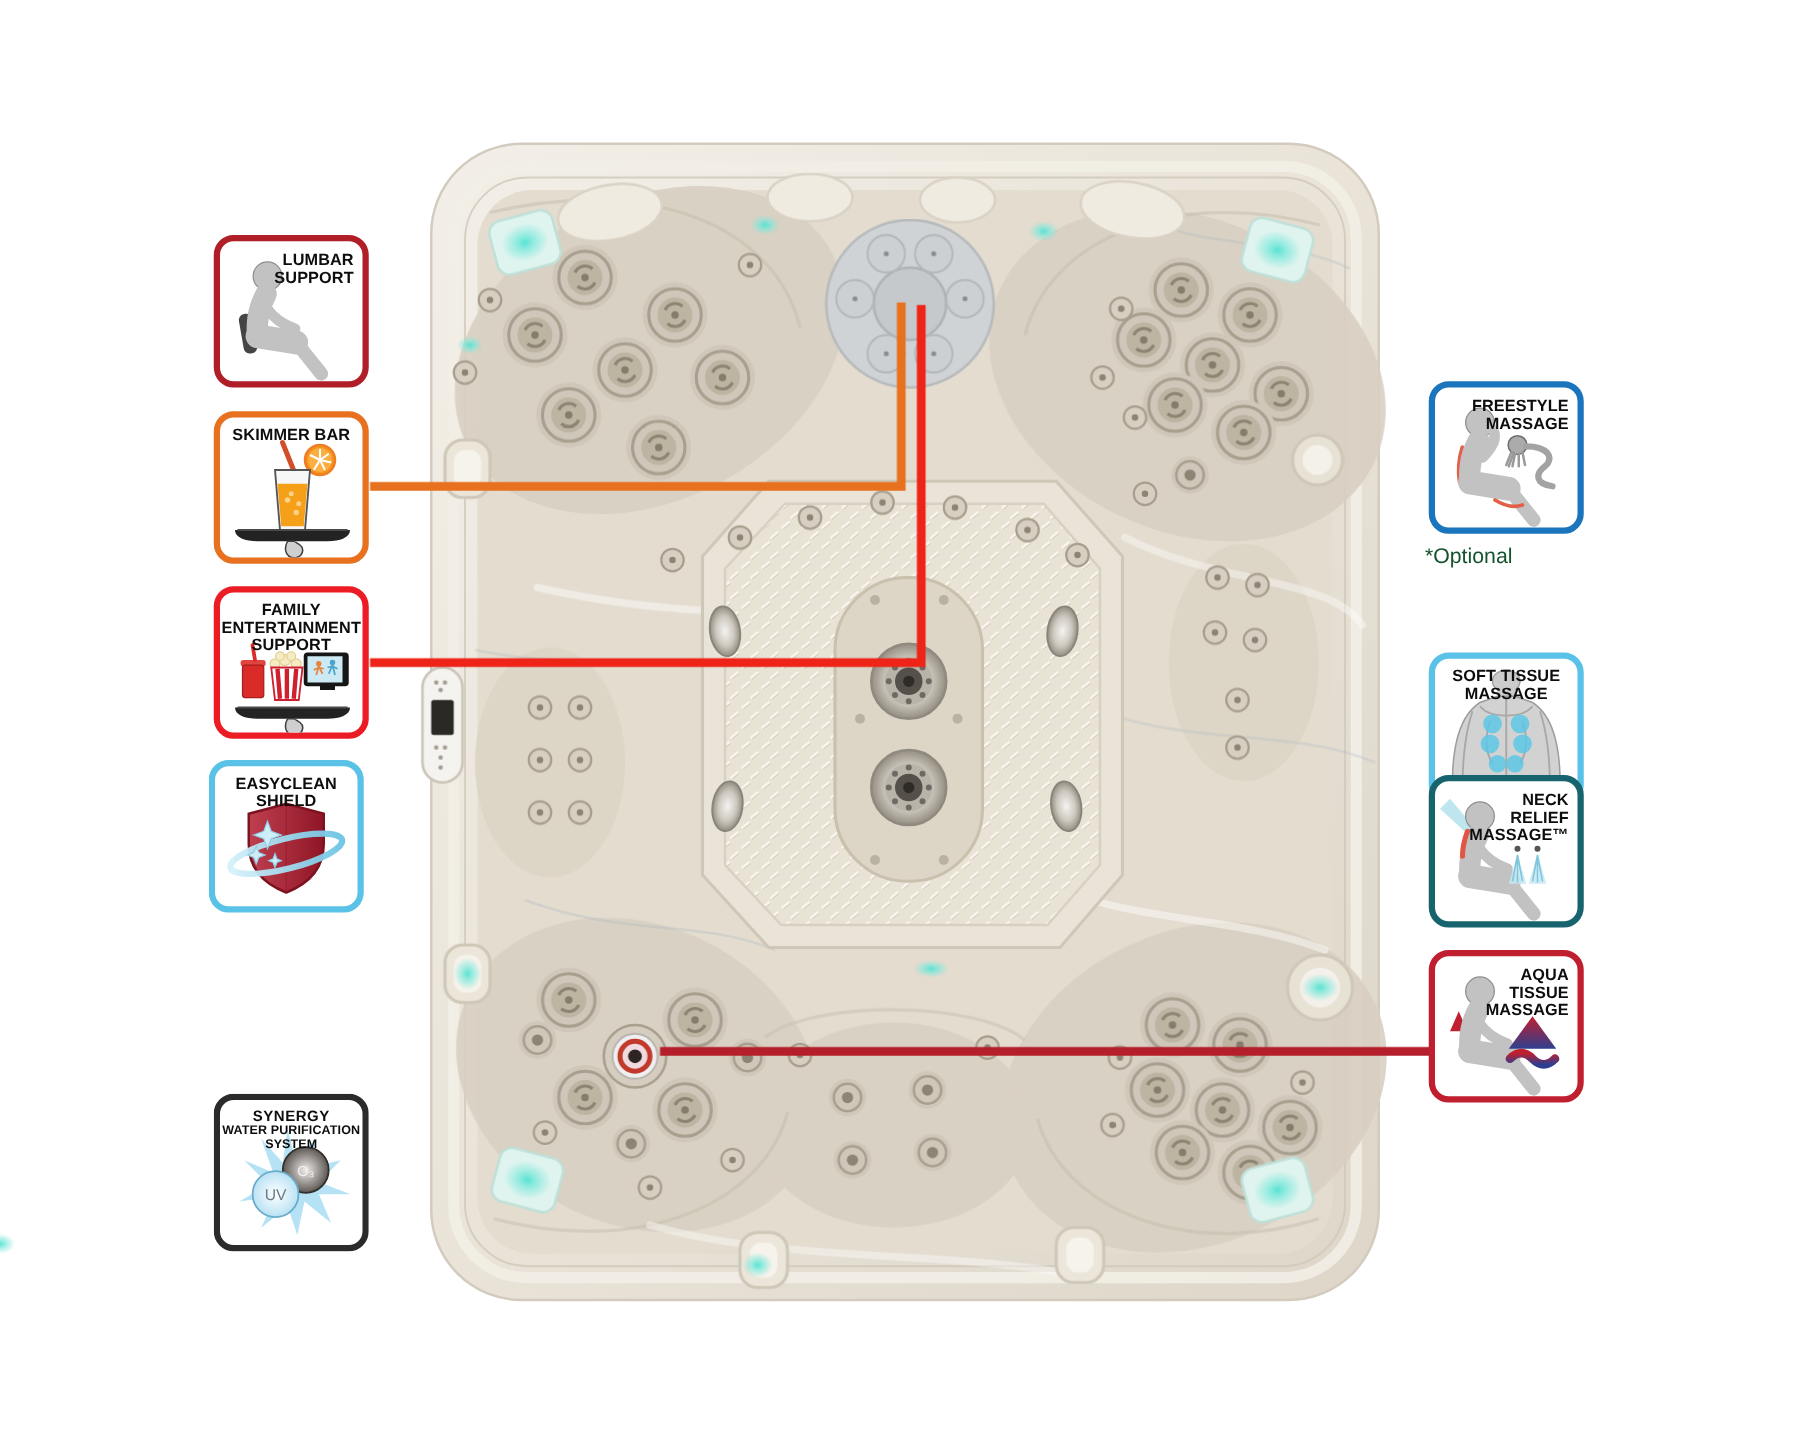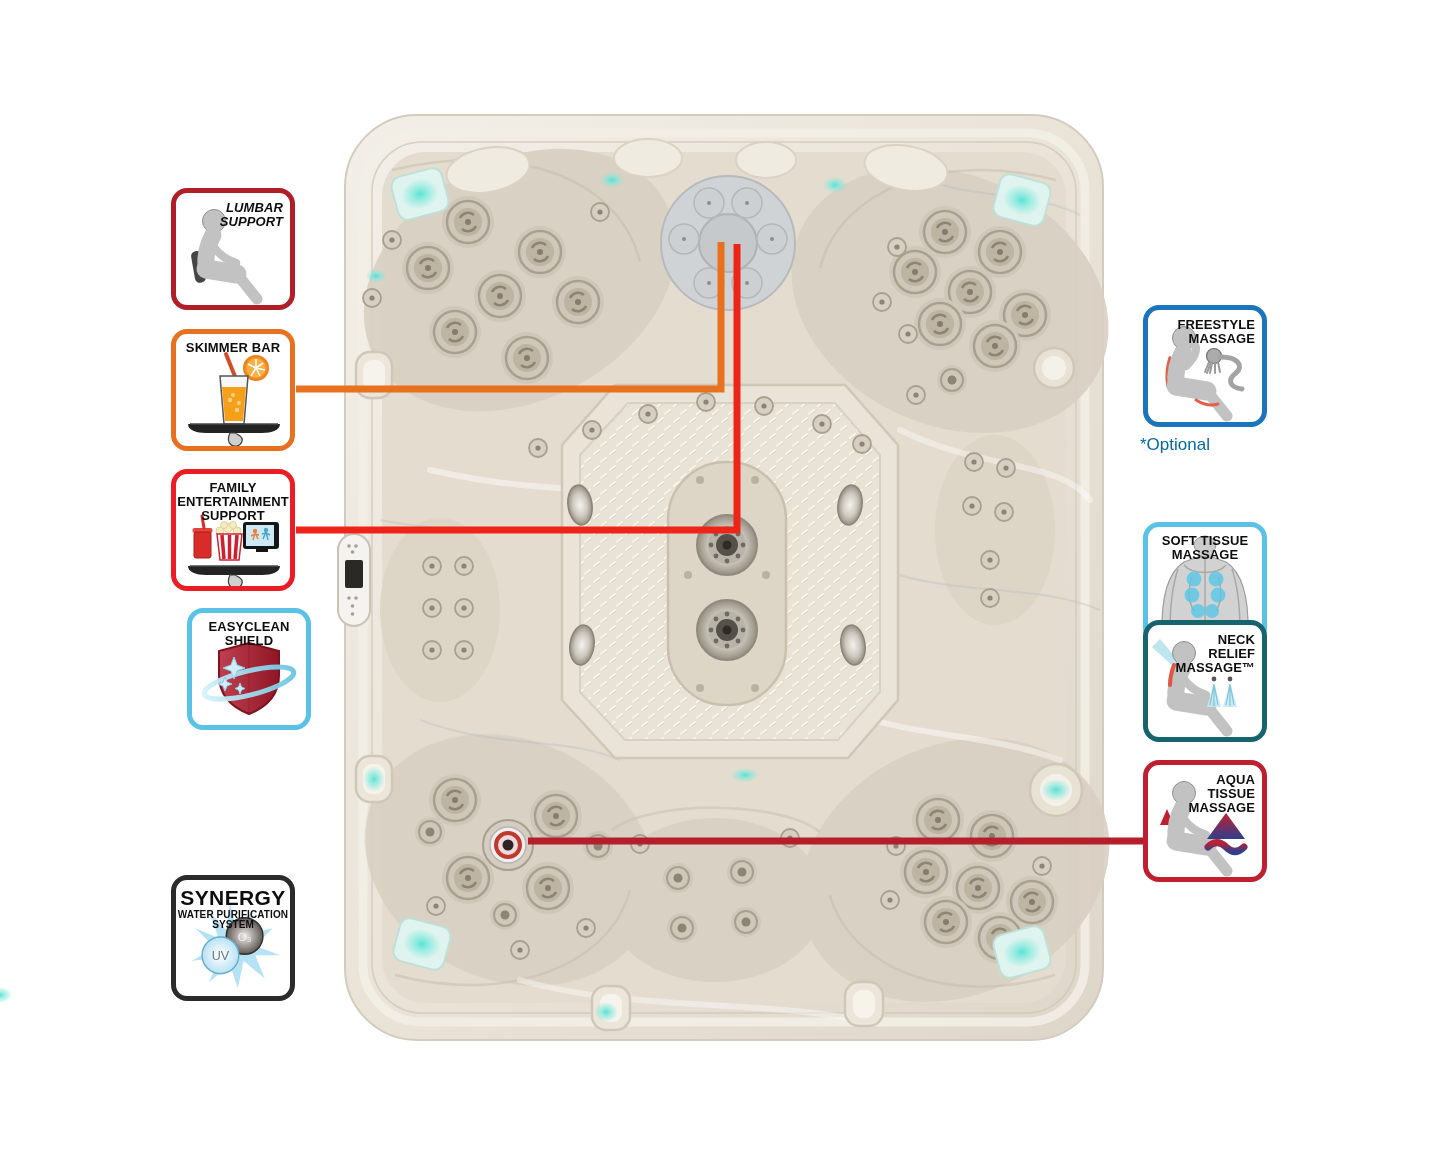--- a/index.html
+++ b/index.html
@@ -7,37 +7,37 @@
   .stage{position:absolute;inset:0;width:1440px;height:1152px;}
   svg.scene{position:absolute;left:0;top:0;}
   .defs-store{position:absolute;width:0;height:0;}
 
   .badge{position:absolute;width:124px;height:122px;background:#ffffff;border:5px solid #333;border-radius:16px;box-sizing:border-box;}
   .badge .icon{position:absolute;left:0;top:0;width:114px;height:112px;}
   .badge .label{position:absolute;z-index:2;font-weight:bold;color:#0d0d0d;font-size:13px;line-height:1.08;letter-spacing:.1px;}
   .badge .label .line{display:block;}
   .label.center{left:0;right:0;top:7px;text-align:center;}
   .label.right{right:7px;top:8px;text-align:right;}
-  .l-lg{font-size:21px;letter-spacing:.4px;}
+  .l-lg{font-size:12px;letter-spacing:.4px;}
   .l-sm{font-size:10px;letter-spacing:.1px;}
 
   
   .b-lumbar{left:171px;top:188px;}
   .b-skimmer{left:171px;top:329px;padding-left:37px;}
   .b-family{left:171px;top:469px;}
-  .b-easyclean{left:187px;top:608px;}
+  .b-easyclean{left:167px;top:608px;}
   .b-hybrid{left:171px;top:743px;}
   .b-synergy{left:171px;top:875px;height:126px;}
   
   .b-freestyle{left:1143px;top:305px;}
   .b-softtissue{left:1143px;top:478px;}
   .b-neck{left:1143px;top:620px;}
   .b-aqua{left:1143px;top:760px;}
 
-  .optional-note{position:absolute;left:1140px;top:435px;font-size:17px;color:#0369a1;}
+  .optional-note{position:absolute;left:1140px;top:435px;font-size:17px;color:#14532d;}
 </style>
 </head>
 <body>
 
 <svg class="defs-store" aria-hidden="true">
   <defs>
     <g id="person-core">
       <circle cx="34" cy="22" r="11.5" fill="#c2c2c2" stroke="#8e8e8e" stroke-width="1"></circle>
       <path d="M33,36 C28,45 25,57 26,69" stroke="#c2c2c2" stroke-width="17" fill="none" stroke-linecap="round"></path>
       <path d="M26,70 L57,75" stroke="#c2c2c2" stroke-width="19" fill="none" stroke-linecap="round"></path>
@@ -378,21 +378,21 @@
       </g>
     </g>
 
     <g fill="none" stroke-linejoin="miter">
       <polyline points="296,389 721,389 721,242" stroke-width="7" style="stroke: rgb(232, 113, 31);"></polyline>
       <polyline points="296,530 737,530 737,244" stroke-width="7" style="stroke: rgb(238, 36, 24);"></polyline>
       <polyline points="528,841 1146,841" stroke-width="7" style="stroke: rgb(181, 31, 44);"></polyline>
     </g>
   </svg>
 
-  <div class="badge b-lumbar" style="border-color: rgb(176, 30, 40); font-style: italic;">
+  <div class="badge b-lumbar" style="border-color: rgb(176, 30, 40);">
     <svg class="icon" viewBox="0 0 114 112">
       <g transform="translate(4,6)">
         <rect x="13" y="52" width="11" height="32" rx="5" fill="#454545" transform="rotate(-10 18 68)"></rect>
         <use href="#person-core"></use>
           <use href="#person-arm"></use>
       </g>
     </svg>
     <div class="label right">
       <span class="line">LUMBAR</span>
       <span class="line">SUPPORT</span>

